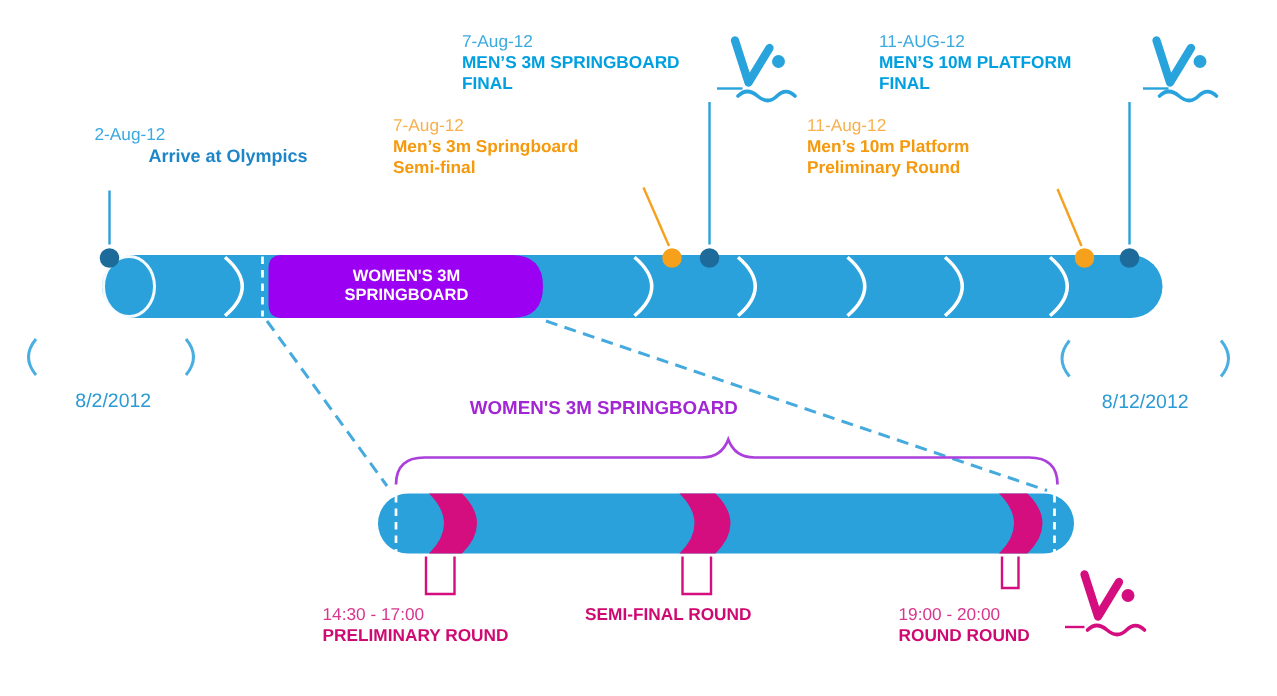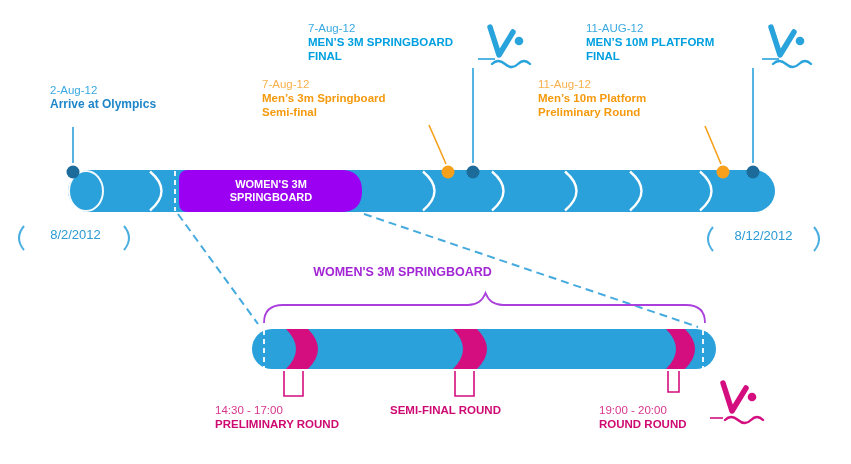--- a/index.html
+++ b/index.html
@@ -8,28 +8,28 @@
     font-family:"Liberation Sans", sans-serif;
   }
   #canvas svg{position:absolute;left:0;top:0;}
   .txt{position:absolute;line-height:14px;font-size:11.5px;white-space:nowrap;}
   .r{text-align:left;}
   .ms-date-blue{color:#3aa9e0;font-weight:400;}
   .ms-title-blue{color:#00a0e0;font-weight:700;}
   .ms-date-orange{color:#f8b04c;font-weight:400;}
   .ms-title-orange{color:#f5990d;font-weight:700;}
   .arrive-date{color:#3aa9e0;font-weight:400;}
-  .arrive-title{color:#1e86c8;font-weight:700;font-size:12px;}
+  .arrive-title{color:#1e86c8;font-weight:700;font-size:12px;margin-left:36px;}
   .seg-label{
     position:absolute;left:180px;top:170px;width:182px;height:42px;
     display:flex;align-items:center;justify-content:center;text-align:center;
     color:#ffffff;font-weight:700;font-size:11px;line-height:13px;
   }
   .seg-label span{display:block;width:125px;white-space:normal;}
-  .range-date{position:absolute;font-size:13px;color:#2b9ad5;text-align:center;}
+  .range-date{position:absolute;font-size:13px;color:#2b9ad5;text-align:center;margin-top:32px;}
   .detail-title{
     position:absolute;left:300px;top:265px;width:205px;text-align:center;
     color:#a326d4;font-weight:700;font-size:12.5px;
   }
   .event-label{position:absolute;top:403px;width:145px;text-align:left;line-height:14px;font-size:11.5px;}
   .event-time{color:#d8358d;font-weight:400;}
   .event-name{color:#ce0a72;font-weight:700;}
 </style>
 </head>
 <body>
@@ -91,21 +91,21 @@
 
     <path d="M284 371 L284 396 L303 396 L303 371" fill="none" stroke="#d40e7e" stroke-width="1.6"></path>
     <path d="M455 371 L455 396 L474 396 L474 371" fill="none" stroke="#d40e7e" stroke-width="1.6"></path>
     <path d="M668 371 L668 392 L679 392 L679 371" fill="none" stroke="#d40e7e" stroke-width="1.6"></path>
 
     <use href="#diver" xlink:href="#diver" x="487" y="25" color="#29a3dc"></use>
     <use href="#diver" xlink:href="#diver" x="768" y="25" color="#29a3dc"></use>
     <use href="#diver" xlink:href="#diver" x="720" y="381" color="#d40e7e"></use>
   </svg>
 
-  <div class="txt" style="left:50px;top:83px;">
+  <div class="txt" style="left:63px;top:83px;">
     <div class="arrive-date">2-Aug-12</div>
     <div class="arrive-title">Arrive at Olympics</div>
   </div>
 
   <div class="txt r" style="right:373px;top:21px;width:170px;">
     <div class="ms-date-blue">7-Aug-12</div>
     <div class="ms-title-blue">MEN’S 3M SPRINGBOARD</div>
     <div class="ms-title-blue">FINAL</div>
   </div>
 

